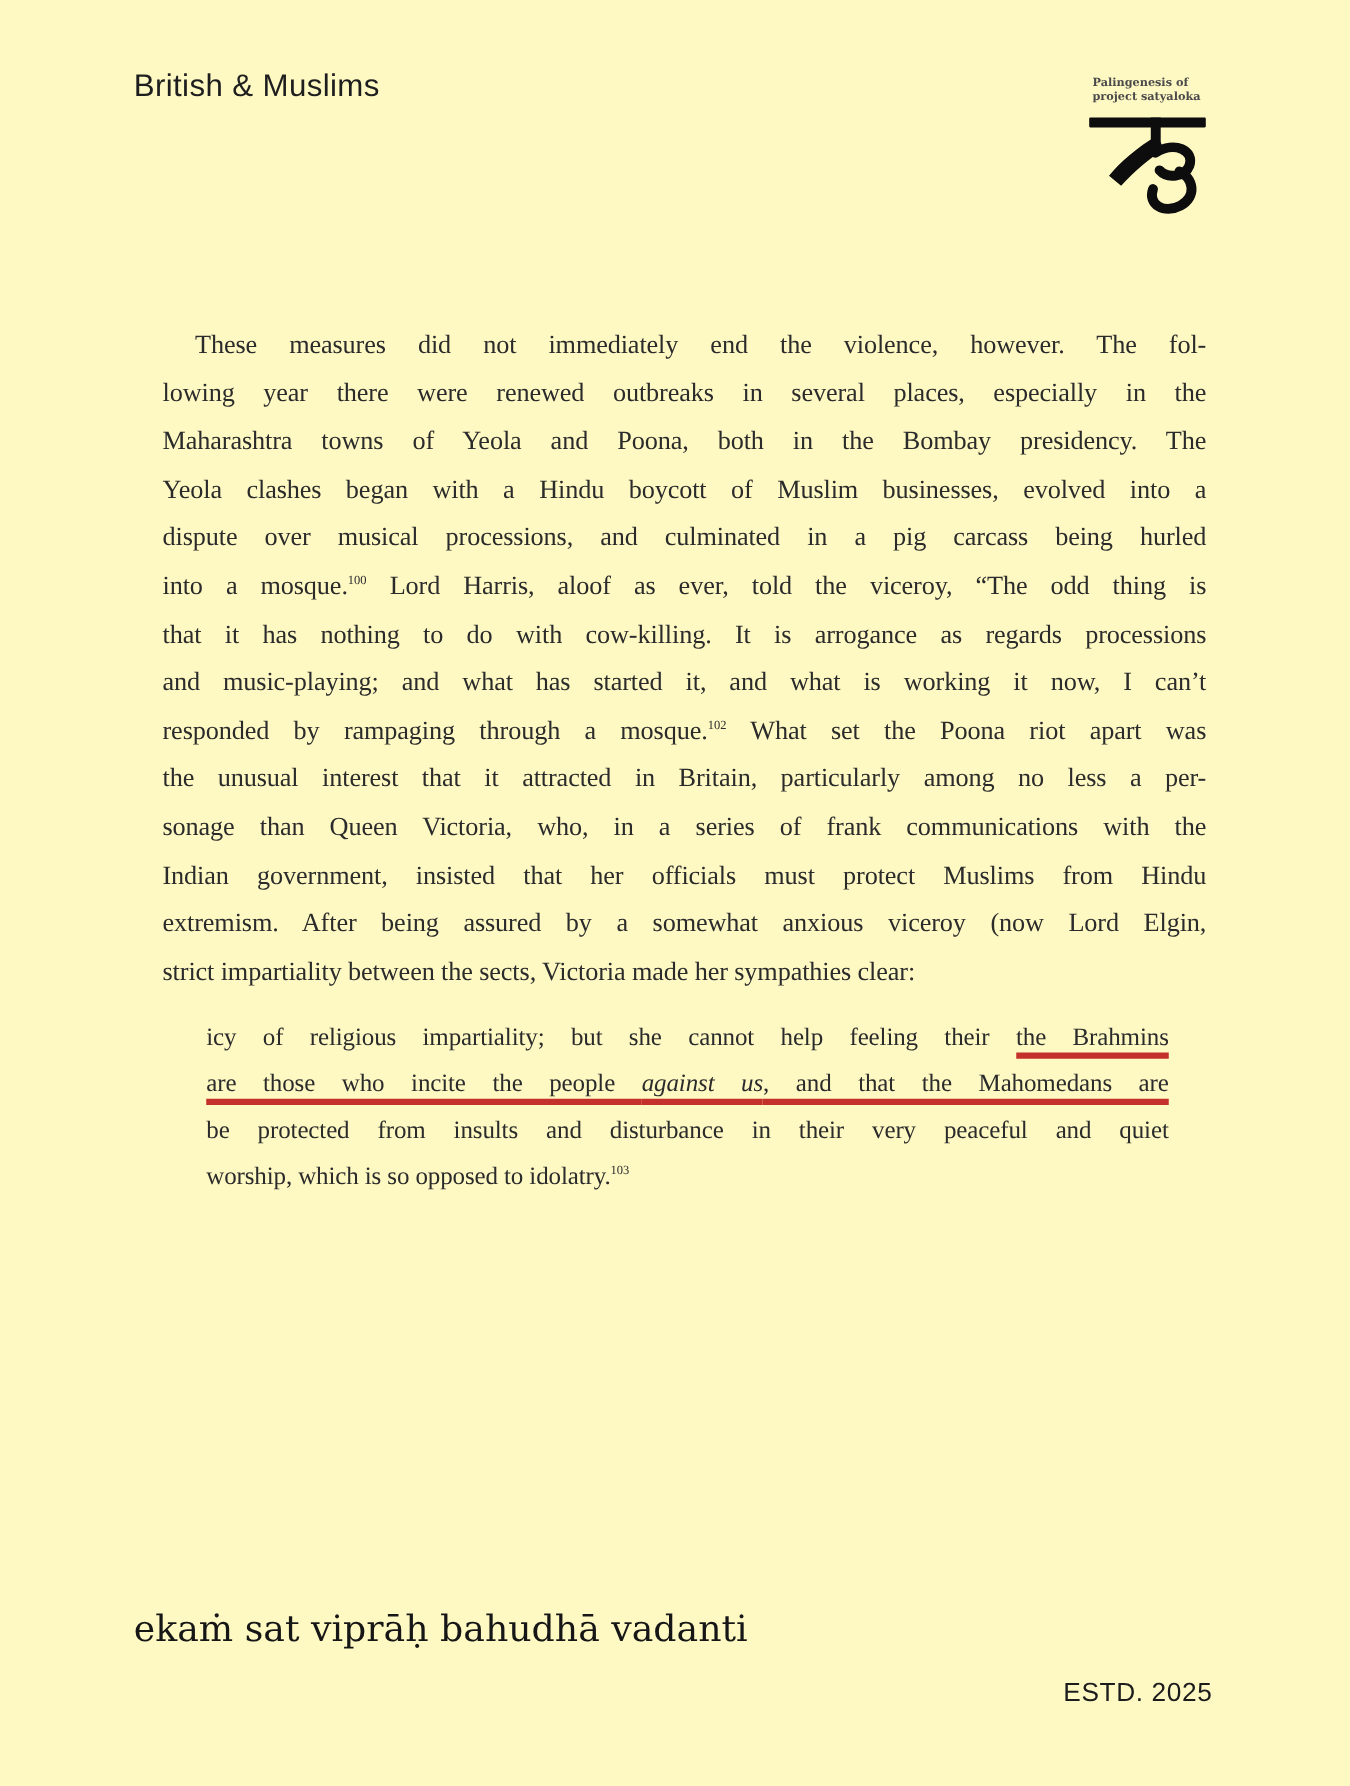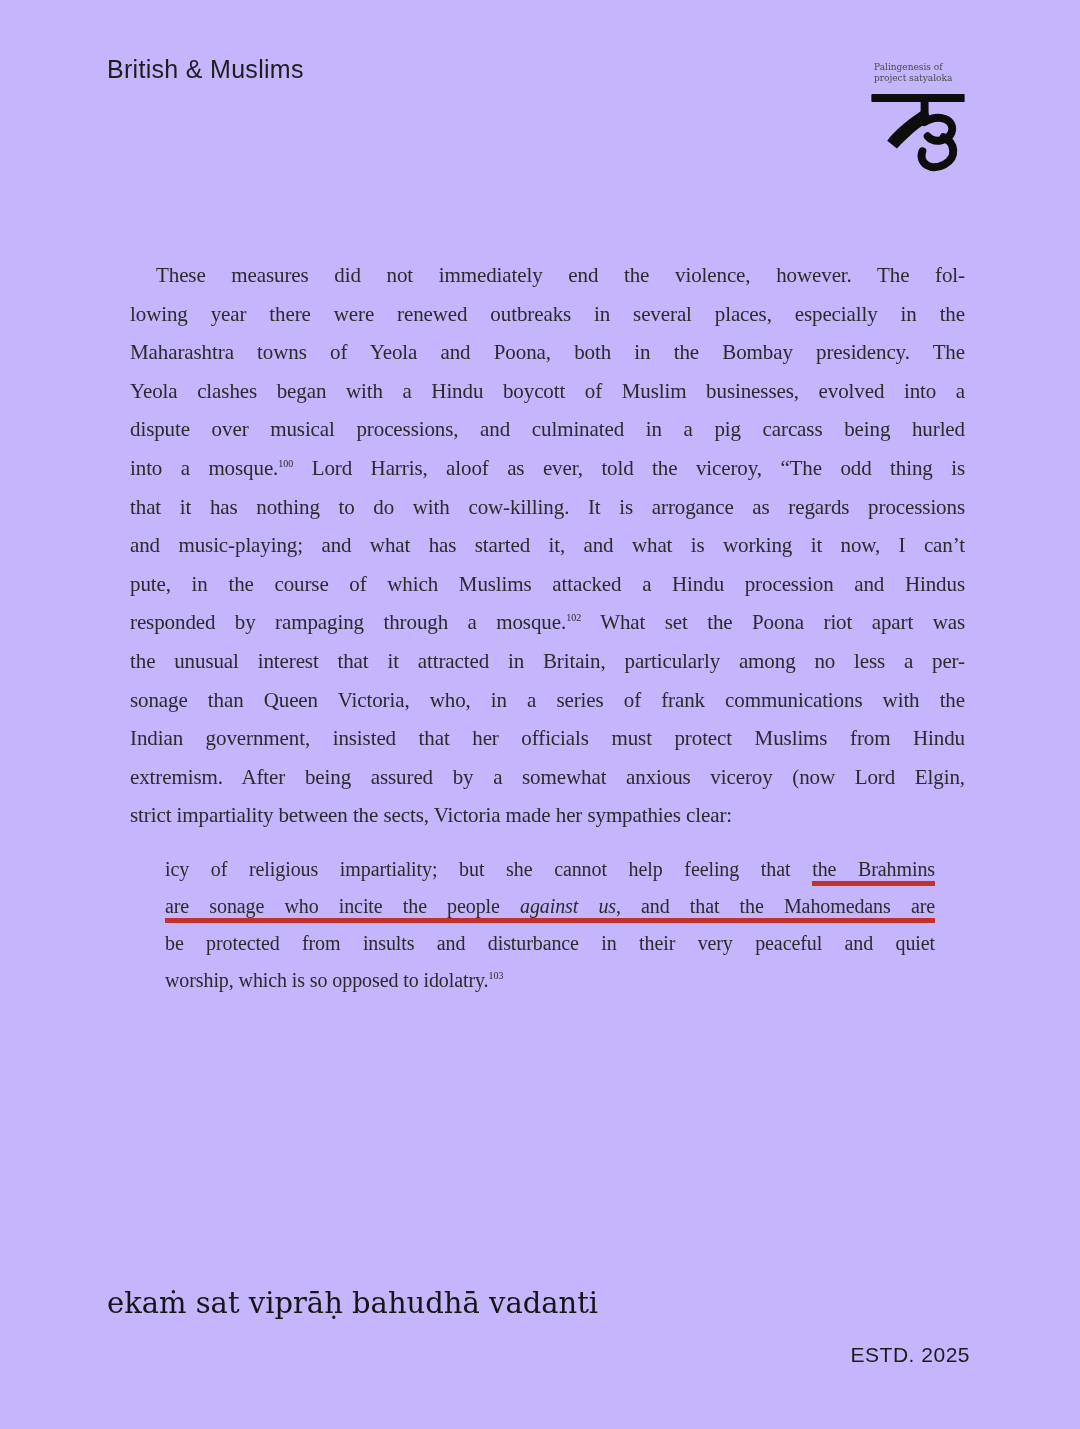--- a/index.html
+++ b/index.html
@@ -1,30 +1,30 @@
 <!DOCTYPE html>
 <html><head>
 <meta charset="utf-8">
 <style>
   html,body{margin:0;padding:0;background:#ffffff;}
   .page{
-    position:relative; width:1080px; height:1429px; background:#c4b5fd;
+    position:relative; width:1080px; height:1429px; background:#fef9c3;
     font-family:"Liberation Serif","DejaVu Serif",serif; color:#2d2d2d;
     overflow:hidden;
   }
   
   .hdr-title{
     position:absolute; left:107px; top:55px;
     font-family:"Liberation Sans","DejaVu Sans",sans-serif;
     font-size:25px; font-weight:500; letter-spacing:0.3px; color:#1e1e1e;
   }
   .logo{position:absolute; left:868px; top:62px; width:120px;}
   .logo-tagline{
     font-family:"DejaVu Serif",serif; font-size:9px; line-height:11px;
-    color:#4a4a4a; margin-left:6px;
+    color:#4a4a4a; margin-left:6px;font-weight:bold;
   }
   .logo-glyph{margin-top:3px;}
   
   .content{position:absolute; left:130px; top:256px; width:835px;}
   .para{font-size:21px; line-height:38.6px; color:#2b2b2b; letter-spacing:-0.1px;}
   .para .tline:first-child{text-indent:26px;}
   .tline{text-align:justify; text-align-last:justify; white-space:normal;}
   .tline-last{text-align-last:left;}
   sup{font-size:10px; line-height:0; vertical-align:super; letter-spacing:0;}
   .quote{
@@ -74,31 +74,30 @@
   <div class="content">
     <div class="para" id="paragraph">
         <div class="tline"><span>These measures did not immediately end the violence, however. The fol-</span></div>
         <div class="tline"><span>lowing year there were renewed outbreaks in several places, especially in the</span></div>
         <div class="tline"><span>Maharashtra towns of Yeola and Poona, both in the Bombay presidency. The</span></div>
         <div class="tline"><span>Yeola clashes began with a Hindu boycott of Muslim businesses, evolved into a</span></div>
         <div class="tline"><span>dispute over musical processions, and culminated in a pig carcass being hurled</span></div>
         <div class="tline"><span>into a mosque.</span><sup>100</sup><span> Lord Harris, aloof as ever, told the viceroy, “The odd thing is</span></div>
         <div class="tline"><span>that it has nothing to do with cow-killing. It is arrogance as regards processions</span></div>
         <div class="tline"><span>and music-playing; and what has started it, and what is working it now, I can’t</span></div>
-        <div class="tline"><span>pute, in the course of which Muslims attacked a Hindu procession and Hindus</span></div>
         <div class="tline"><span>responded by rampaging through a mosque.</span><sup>102</sup><span> What set the Poona riot apart was</span></div>
         <div class="tline"><span>the unusual interest that it attracted in Britain, particularly among no less a per-</span></div>
         <div class="tline"><span>sonage than Queen Victoria, who, in a series of frank communications with the</span></div>
         <div class="tline"><span>Indian government, insisted that her officials must protect Muslims from Hindu</span></div>
         <div class="tline"><span>extremism. After being assured by a somewhat anxious viceroy (now Lord Elgin,</span></div>
         <div class="tline tline-last"><span>strict impartiality between the sects, Victoria made her sympathies clear:</span></div>
       </div>
     <div class="quote" id="quote">
-        <div class="tline"><span>icy of religious impartiality; but she cannot help feeling that </span><span class="ru">the Brahmins</span></div>
-        <div class="tline"><span class="ru">are sonage who incite the people </span><em class="ru">against us</em><span class="ru">, and that the Mahomedans are</span></div>
+        <div class="tline"><span>icy of religious impartiality; but she cannot help feeling their </span><span class="ru">the Brahmins</span></div>
+        <div class="tline"><span class="ru">are those who incite the people </span><em class="ru">against us</em><span class="ru">, and that the Mahomedans are</span></div>
         <div class="tline"><span>be protected from insults and disturbance in their very peaceful and quiet</span></div>
         <div class="tline tline-last"><span>worship, which is so opposed to idolatry.</span><sup>103</sup></div>
       </div>
   </div>
 
   <div class="footer-motto">ekaṁ sat viprāḥ bahudhā vadanti</div>
   <div class="footer-estd">ESTD. 2025</div>
 
 </div>
 

